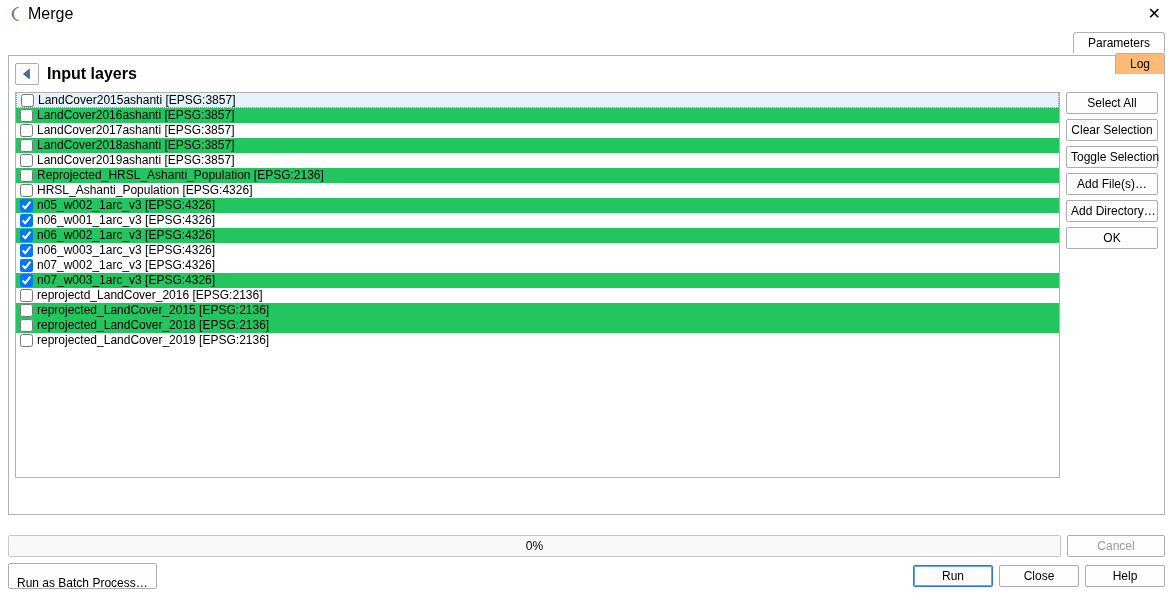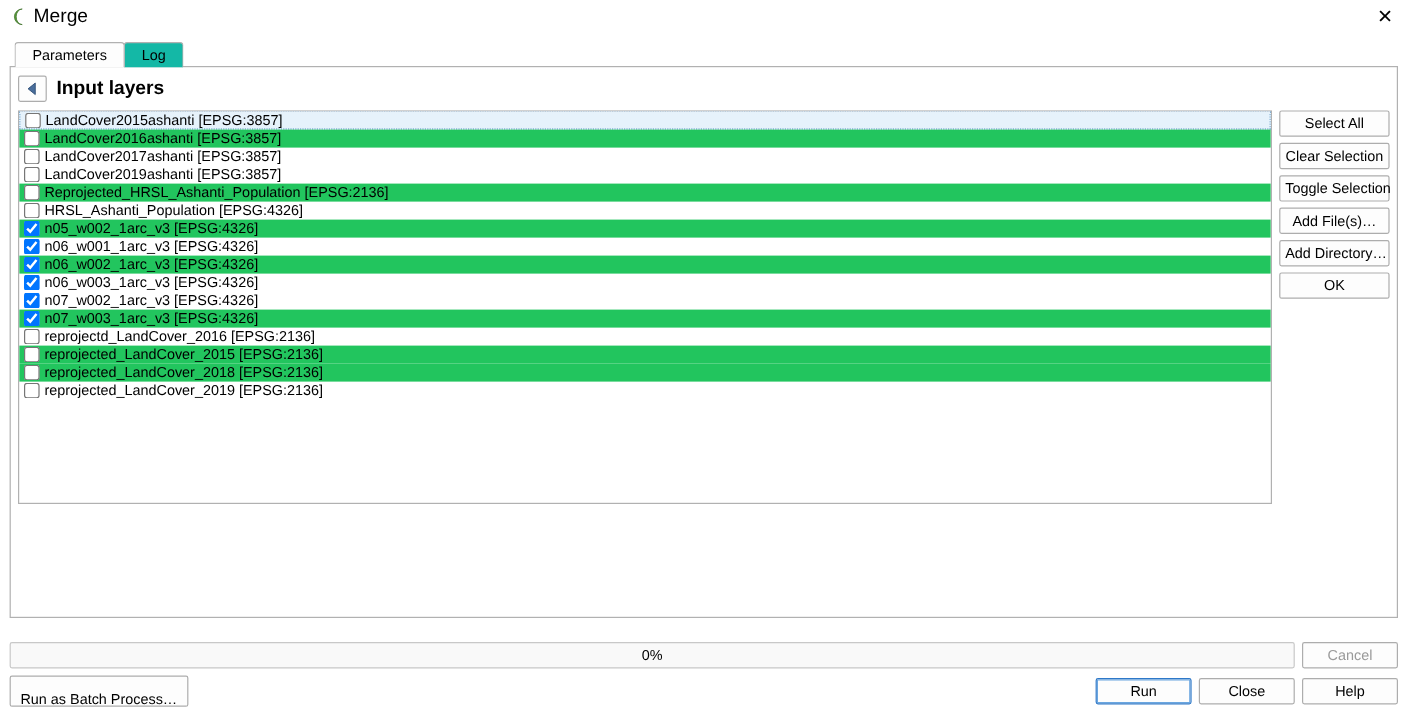--- a/index.html
+++ b/index.html
@@ -38,34 +38,35 @@
 
   .outer-pad { padding: 0 8px; }
 
   .tabrow {
     display: flex;
     align-items: flex-end;
     height: 24px;
     position: relative;
     margin-top: 4px;
     margin-left: 4px;
+    flex-direction: column;
   }
   .tab {
     border: 1px solid #b1b1b1;
     border-bottom: none;
     background: #fdfdfd;
     padding: 3px 14px 3px 14px;
     margin-right: 0;
     border-radius: 3px 3px 0 0;
     position: relative;
     z-index: 2;
     cursor: pointer;
   }
   .tab.inactive {
-    background: #14b8a6;
+    background: #fdba74;
     border-top-color: #b1b1b1;
     z-index: 1;
     margin-left: -1px;
   }
 
   .tabpanel {
     border: 1px solid #b1b1b1;
     margin-top: -1px;
     padding: 6px 6px 6px 6px;
     position: relative;
@@ -82,21 +83,21 @@
     width: 24px; height: 22px;
     border: 1px solid #adadad;
     background: #fdfdfd;
     border-radius: 2px;
     margin-right: 8px;
     display: flex; align-items: center; justify-content: center;
     cursor: pointer;
   }
   .panel-header .heading { font-size: 16px; font-weight: bold; }
 
-  .content-row { display: flex; gap: 6px; height: 328px; }
+  .content-row { display: flex; gap: 6px; height: 386px; }
   .layer-listbox {
     flex: 1;
     border: 1px solid #b1b1b1;
     background: #fff;
     overflow: auto;
   }
   .layer-row {
     display: flex;
     align-items: center;
     height: 15px;
@@ -207,20 +208,24 @@
             <input type="checkbox" style="">
             <span>LandCover2015ashanti [EPSG:3857]</span>
           </div>
           <div class="layer-row even">
             <input type="checkbox" style="">
             <span>LandCover2016ashanti [EPSG:3857]</span>
           </div>
           <div class="layer-row">
             <input type="checkbox" style="">
             <span>LandCover2017ashanti [EPSG:3857]</span>
+          </div>
+          <div class="layer-row even">
+            <input type="checkbox" style="">
+            <span>LandCover2018ashanti [EPSG:3857]</span>
           </div>
           <div class="layer-row">
             <input type="checkbox" style="">
             <span>LandCover2019ashanti [EPSG:3857]</span>
           </div>
           <div class="layer-row even">
             <input type="checkbox" style="">
             <span>Reprojected_HRSL_Ashanti_Population [EPSG:2136]</span>
           </div>
           <div class="layer-row">
@@ -279,21 +284,21 @@
     </div>
 
   </div>
 </div>
 
 <div class="footer">
   <div class="progress-row">
     <div class="progress">
       <span>0%</span>
     </div>
-    <button class="btn btn-disabled" style="width:80px">Cancel</button>
+    <button class="btn btn-disabled" style="width:98px">Cancel</button>
   </div>
   <div class="action-row">
     <button class="btn batch">Run as Batch Process…</button>
     <div class="spacer"></div>
     <button class="btn primary">Run</button>
     <button class="btn">Close</button>
     <button class="btn">Help</button>
   </div>
 </div>
 

